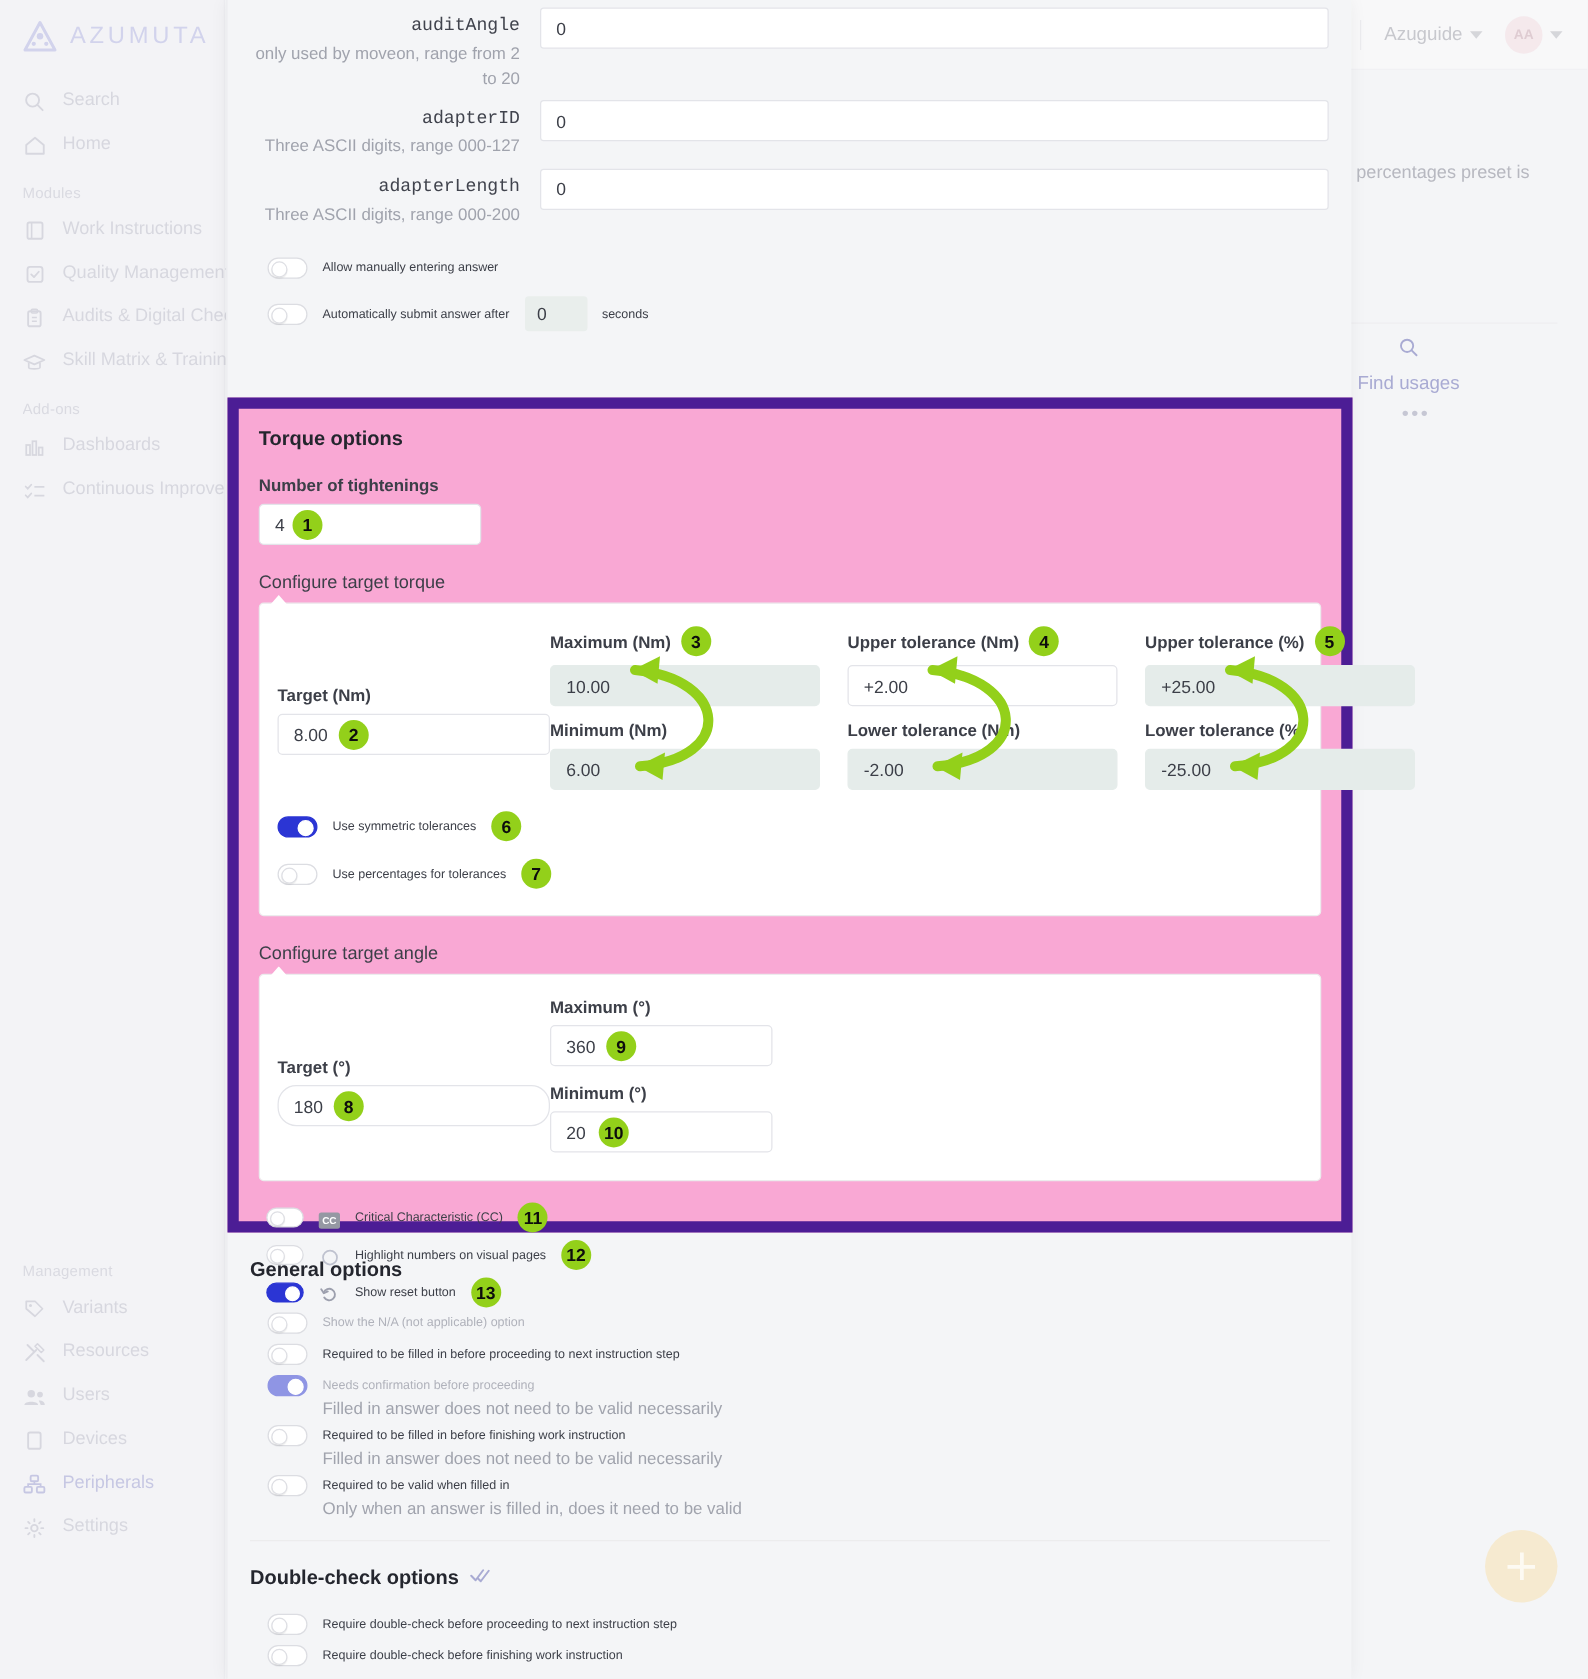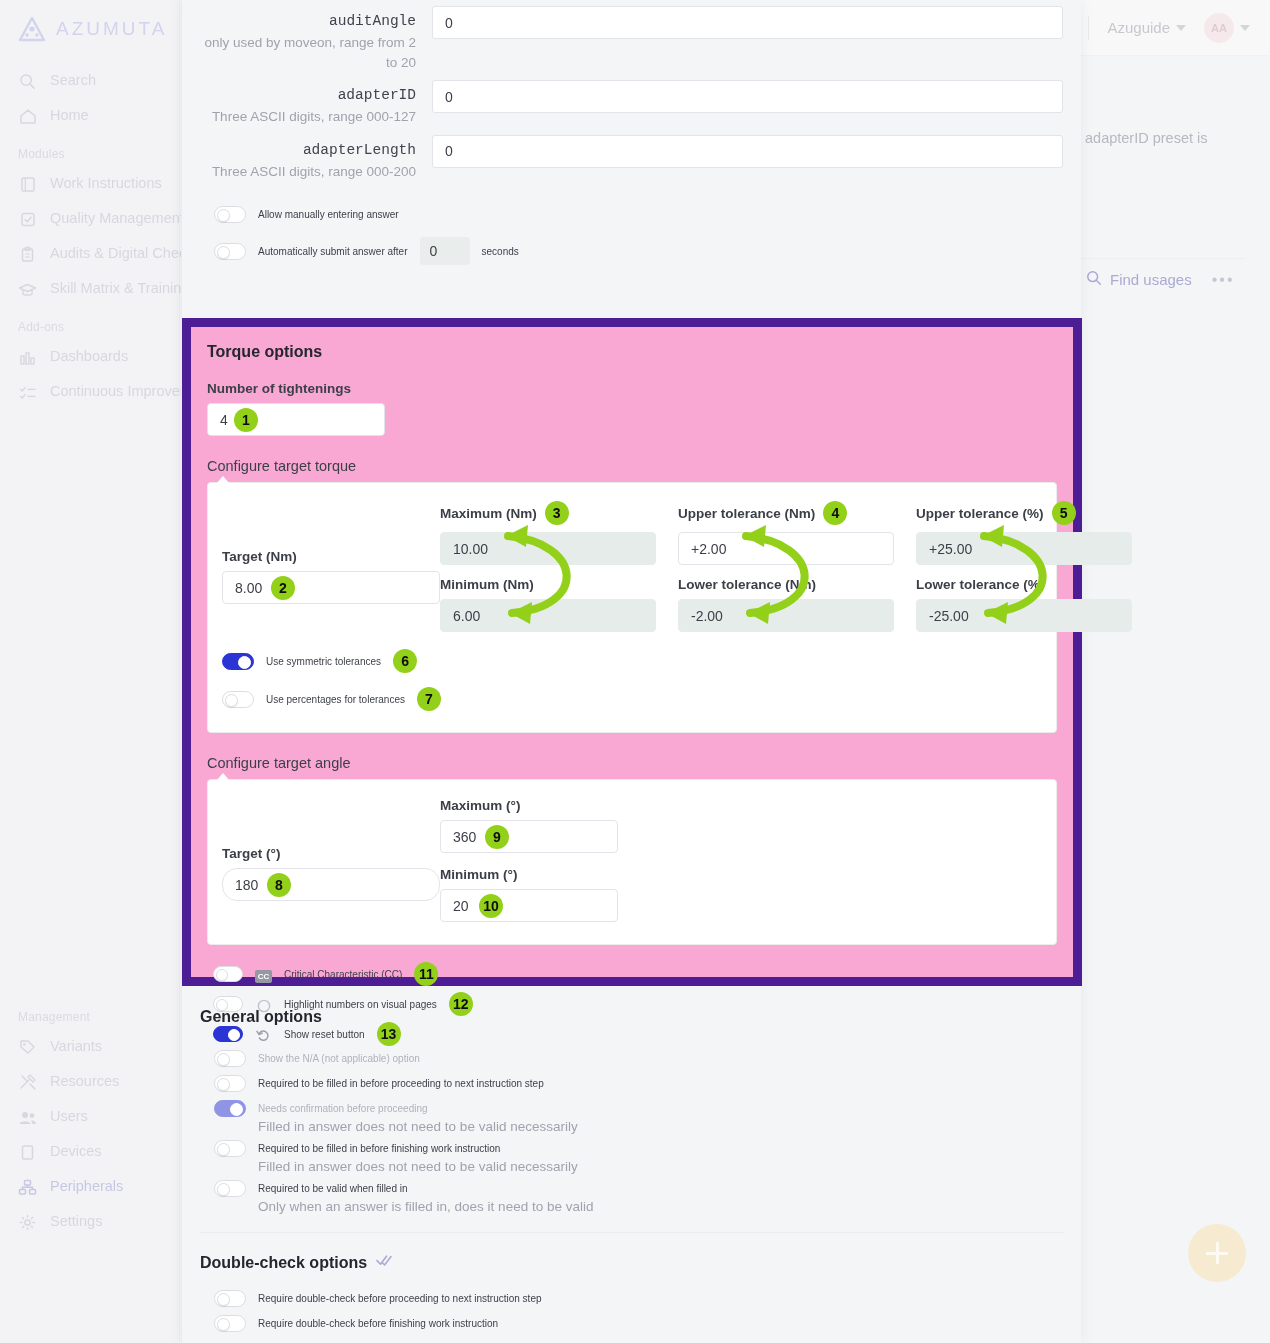--- a/index.html
+++ b/index.html
@@ -48,21 +48,21 @@
   .hdr-tenant { font-size: 15px; color: #9a9ba4; }
   .hdr-avatar { width: 30px; height: 30px; border-radius: 50%; background: #f5dde2; color: #c9a3ad;
     font-size: 11px; display: flex; align-items: center; justify-content: center; margin-left: 18px; font-weight: 600; }
 
   .bg-text {
     position: absolute; left: 1085px; top: 130px; font-size: 14.5px; color: #b7b8c0; white-space: nowrap;
   }
   .bg-divider { position: absolute; left: 1080px; right: 24px; top: 258px; height: 1px; background: #eeeef1; }
   .find-usages {
     position: absolute; left: 1086px; top: 270px; display: flex; align-items: center; gap: 8px;
-    font-size: 15px; color: #a9abd3;
+    font-size: 15px; color: #a9abd3; flex-direction: column;
   }
   .dots { letter-spacing: 2px; color: #c6c7d4; font-size: 16px; margin-left: 12px; }
 
   .fab {
     position: absolute; right: 24px; bottom: 24px; width: 58px; height: 58px; border-radius: 50%;
     background: #f6ead0; display: flex; align-items: center; justify-content: center;
   }
   .fab .plus { position: relative; width: 22px; height: 22px; }
   .fab .plus:before, .fab .plus:after { content: ""; position: absolute; background: #fdfaf2; }
   .fab .plus:before { left: 10px; top: 0; width: 2.5px; height: 22px; }
@@ -327,21 +327,21 @@
   <div class="bg-header">
     <span class="hdr-help">?</span>
     <span class="caret"></span>
     <span class="hdr-sep"></span>
     <span class="hdr-tenant">Azuguide</span>
     <span class="caret"></span>
     <span class="hdr-avatar">AA</span>
     <span class="caret"></span>
   </div>
 
-  <div class="bg-text">adapterID preset is</div>
+  <div class="bg-text">percentages preset is</div>
   <div class="bg-divider"></div>
   <div class="find-usages">
     <span>
       <svg width="16" height="16" viewBox="0 0 18 18">
           <circle cx="7.5" cy="7.5" r="5.5" fill="none" stroke="#a9abd3" stroke-width="1.7"></circle>
           <line x1="11.6" y1="11.6" x2="16" y2="16" stroke="#a9abd3" stroke-width="1.7" stroke-linecap="round"></line>
         </svg>
     </span>
     <span>Find usages</span>
     <span class="dots">•••</span>

